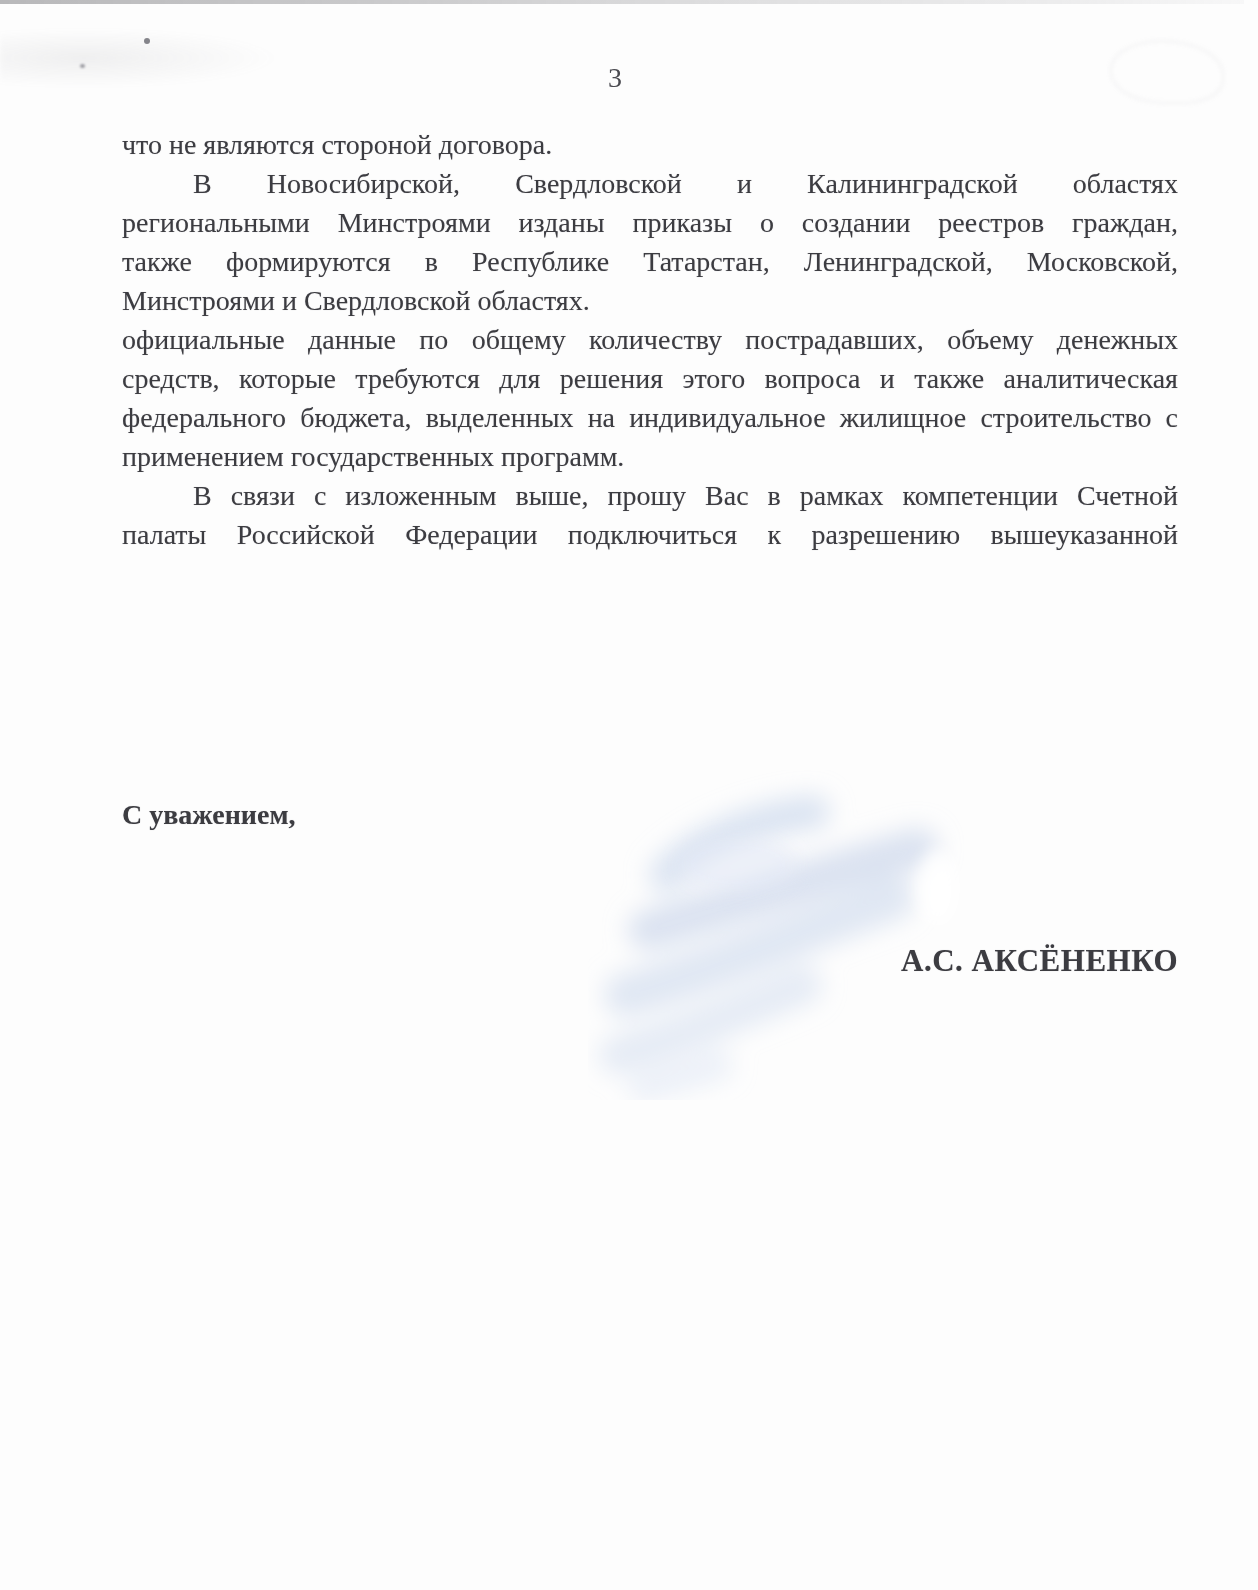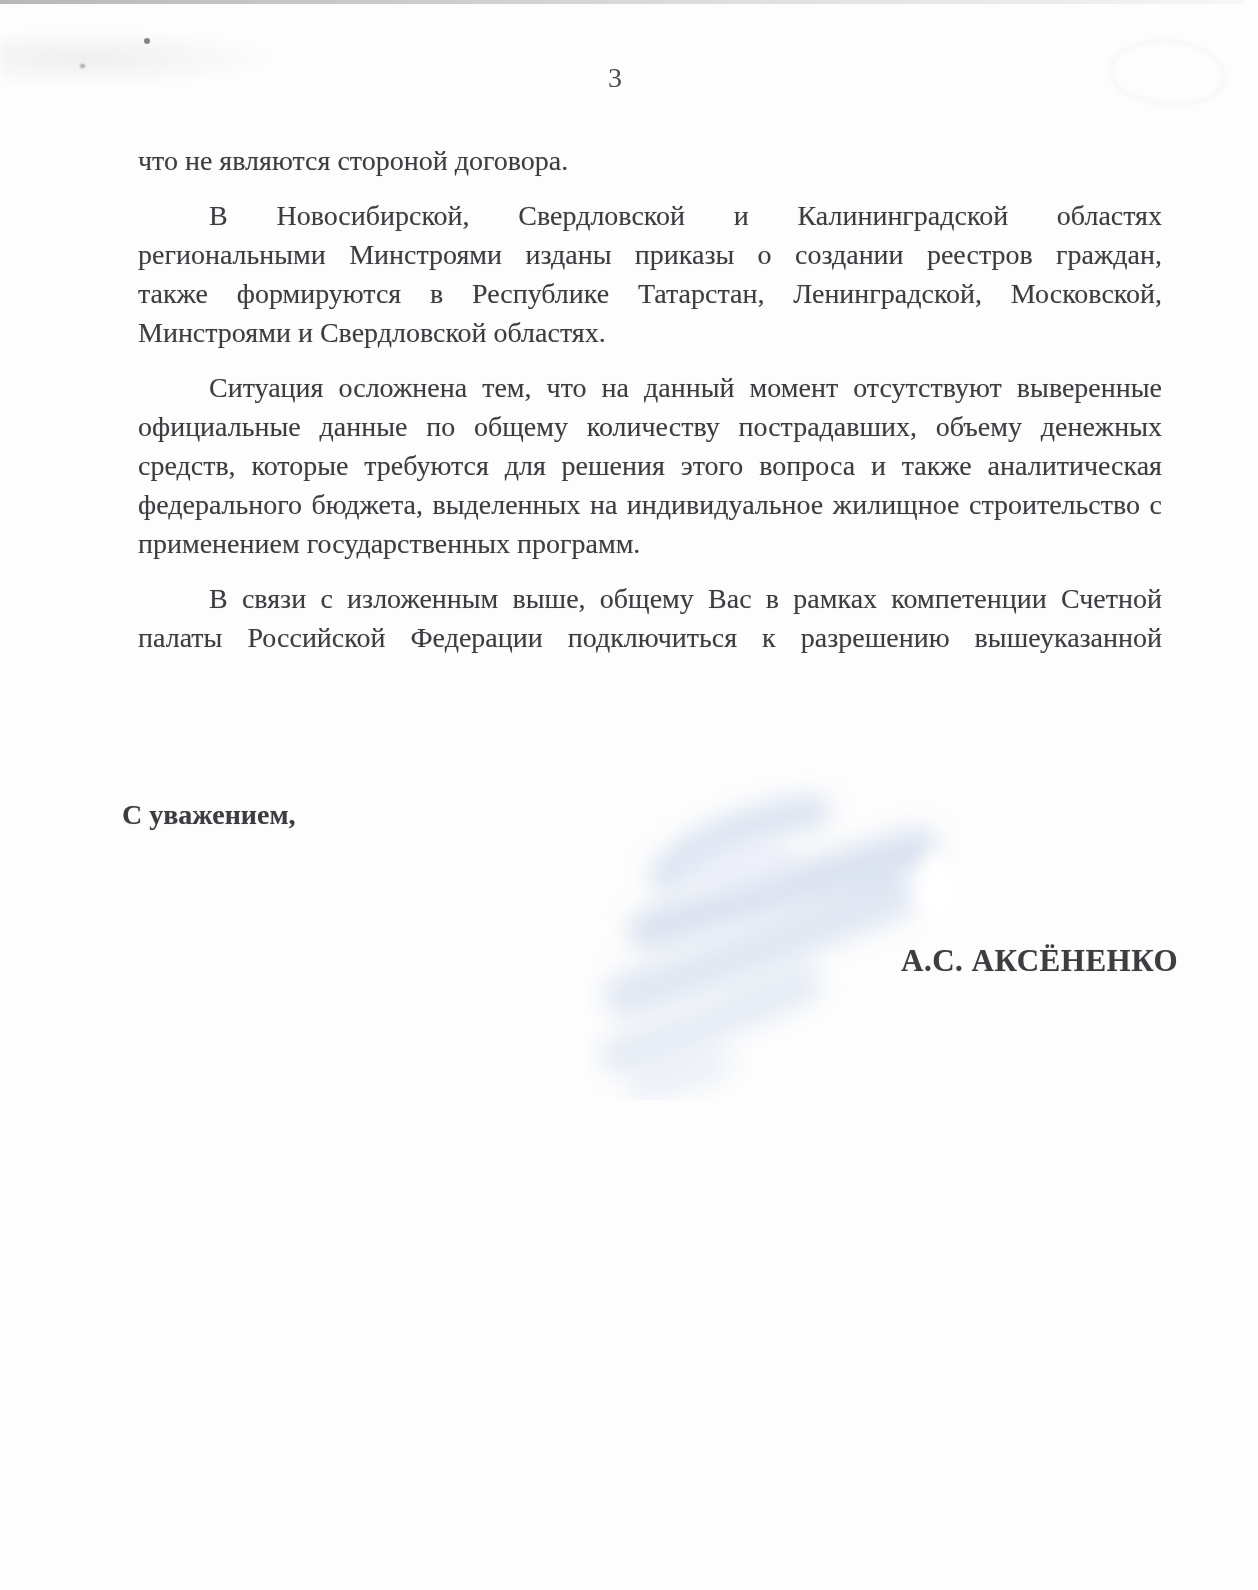--- a/index.html
+++ b/index.html
@@ -75,21 +75,21 @@
   
   .letter-body {
     position: absolute;
     top: 125px;
     left: 122px;
     width: 1056px;
     font-size: 28px;
     line-height: 39px;
     text-shadow: 0 0 1px rgba(70,70,78,0.30);
   }
-  .para { margin: 16px; padding: 0; }
+  .para { margin: 0; padding: 0; }
   .line {
     height: 39px;
     overflow: hidden;
     text-align: justify;
     text-align-last: justify;
   }
   .line:not(.last)::after {
     content: "";
     display: inline-block;
     width: 100%;
@@ -151,28 +151,27 @@
       <div class="para">
         <div class="line last">что не являются стороной договора.</div>
       </div>
       <div class="para">
         <div class="line indent">В Новосибирской, Свердловской и Калининградской областях</div>
         <div class="line">региональными Минстроями изданы приказы о создании реестров граждан,</div>
         <div class="line">также формируются в Республике Татарстан, Ленинградской, Московской,</div>
         <div class="line last">Минстроями и Свердловской областях.</div>
       </div>
       <div class="para">
-        <div class="line indent">Ситуация осложнена тем, что на данный момент отсутствуют выверенные</div>
         <div class="line">официальные данные  по общему количеству пострадавших, объему денежных</div>
         <div class="line">средств, которые требуются для решения этого вопроса и также аналитическая</div>
         <div class="line">федерального бюджета, выделенных на индивидуальное жилищное строительство с</div>
         <div class="line last">применением государственных программ.</div>
       </div>
       <div class="para">
-        <div class="line indent">В связи с изложенным выше, общему Вас в рамках компетенции Счетной</div>
+        <div class="line indent">В связи с изложенным выше, прошу Вас в рамках компетенции Счетной</div>
         <div class="line">палаты Российской Федерации подключиться к разрешению вышеуказанной</div>
       </div>
     </div>
 
   <div class="closing">С уважением,</div>
 
   <div class="signatory-name">А.С. АКСЁНЕНКО</div>
 
   <svg class="signature-svg" width="380" height="330" viewBox="0 0 380 330">
     <defs>

